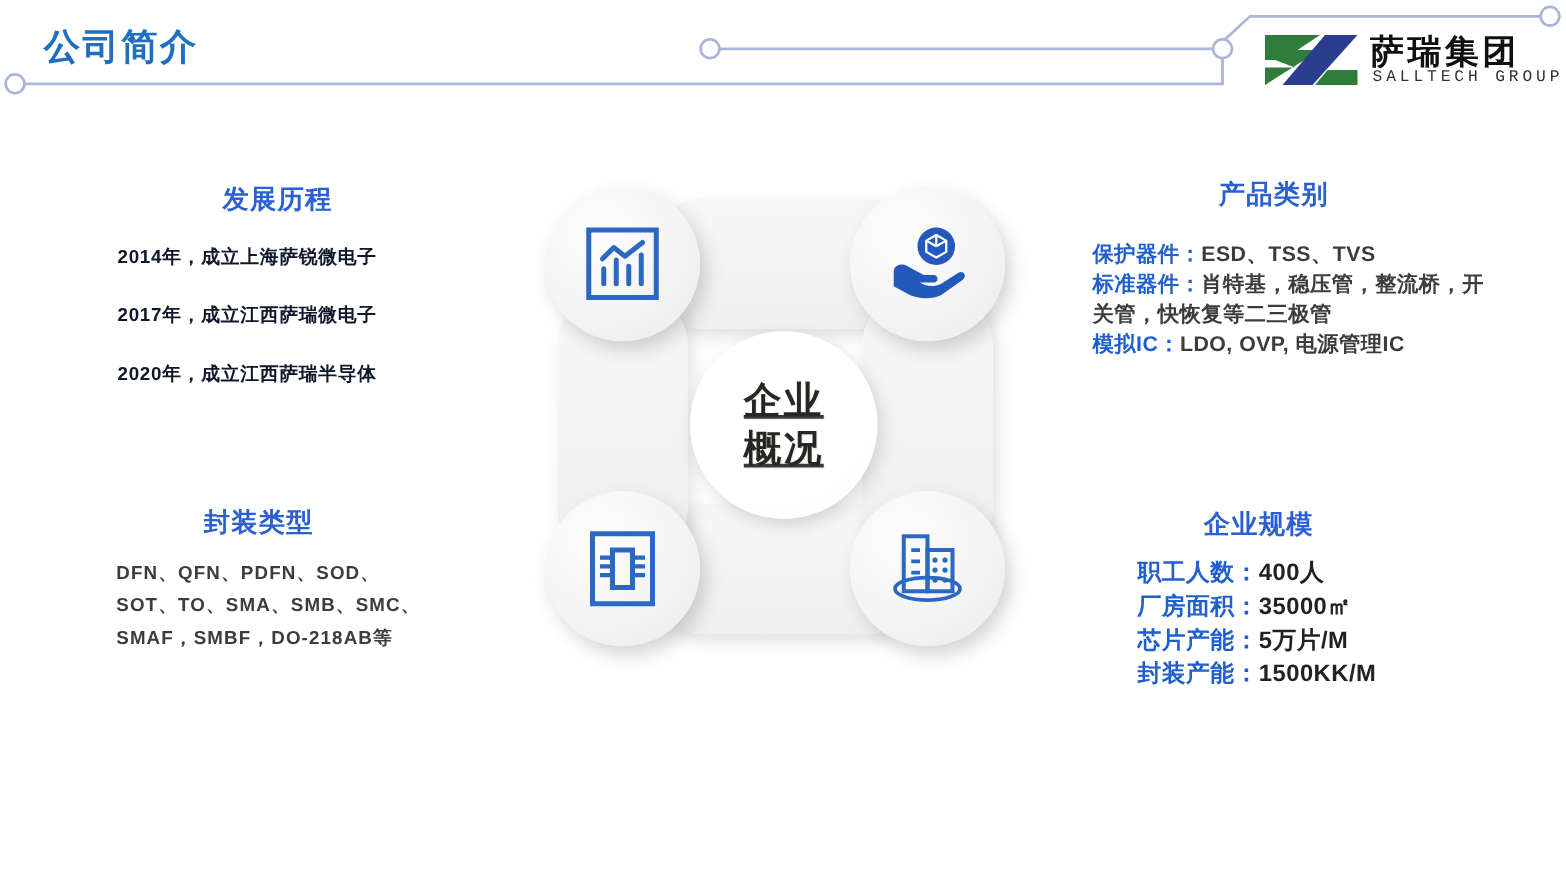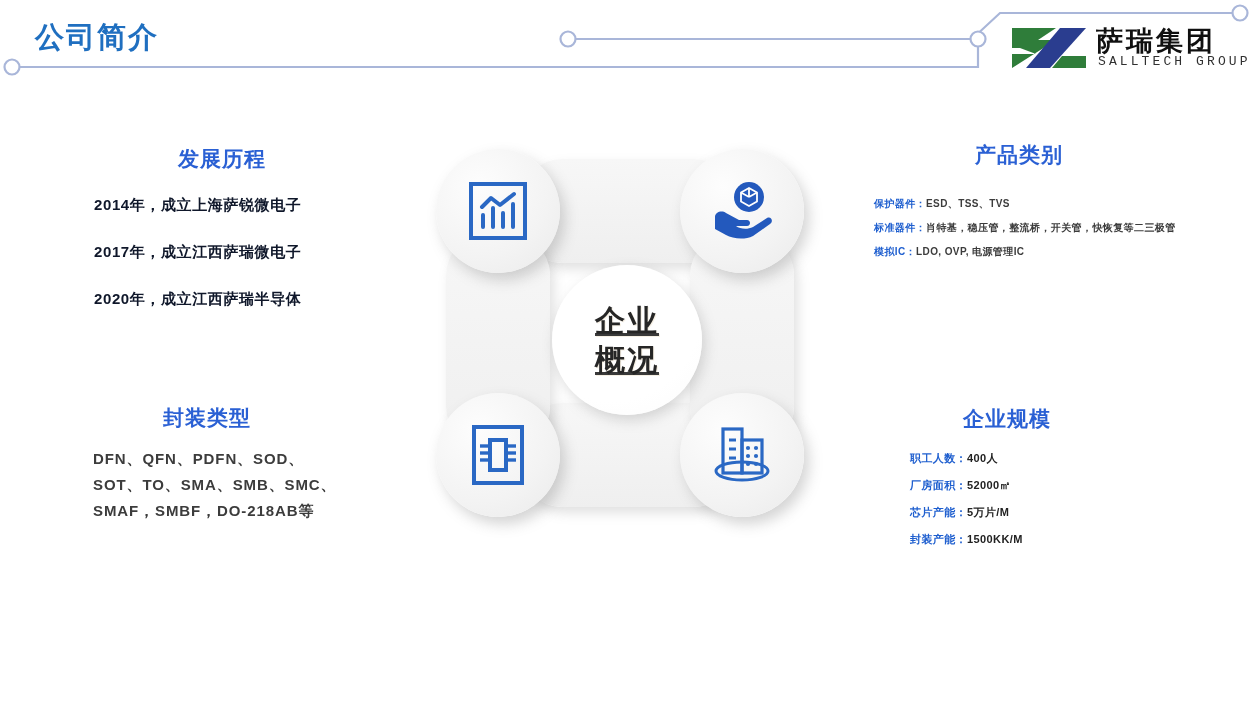--- a/index.html
+++ b/index.html
@@ -116,36 +116,36 @@
     white-space: normal;
   }
 
   
   #product-heading { left: 975px; top: 141px; }
   #product-body {
     position: absolute;
     left: 874px;
     top: 192px;
     width: 320px;
-    font-size: 10px;
+    font-size: 17px;
     font-weight: bold;
     line-height: 24px;
     color: #3c3c3c;
     letter-spacing: 0.4px;
   }
   #product-body .lbl { color: #1f5fcf; }
 
   
   #scale-heading { left: 963px; top: 405px; }
   #scale-body {
     position: absolute;
     left: 910px;
     top: 445px;
     width: 300px;
-    font-size: 11px;
+    font-size: 19px;
     font-weight: bold;
     line-height: 27px;
     color: #222222;
     letter-spacing: 0.4px;
   }
   #scale-body .lbl { color: #1f5fcf; }
 
   
   #center-graphic {
     position: absolute;
@@ -260,21 +260,21 @@
     <span class="lbl">模拟IC：</span><span class="val">LDO, OVP, 电源管理IC</span>
   </div>
 </div>
 
 <div class="block-heading" id="scale-heading">企业规模</div>
 <div id="scale-body">
   <div>
     <span class="lbl">职工人数：</span><span class="val">400人</span>
   </div>
   <div>
-    <span class="lbl">厂房面积：</span><span class="val">52000㎡</span>
+    <span class="lbl">厂房面积：</span><span class="val">35000㎡</span>
   </div>
   <div>
     <span class="lbl">芯片产能：</span><span class="val">5万片/M</span>
   </div>
   <div>
     <span class="lbl">封装产能：</span><span class="val">1500KK/M</span>
   </div>
 </div>
 
 <div id="center-graphic">

